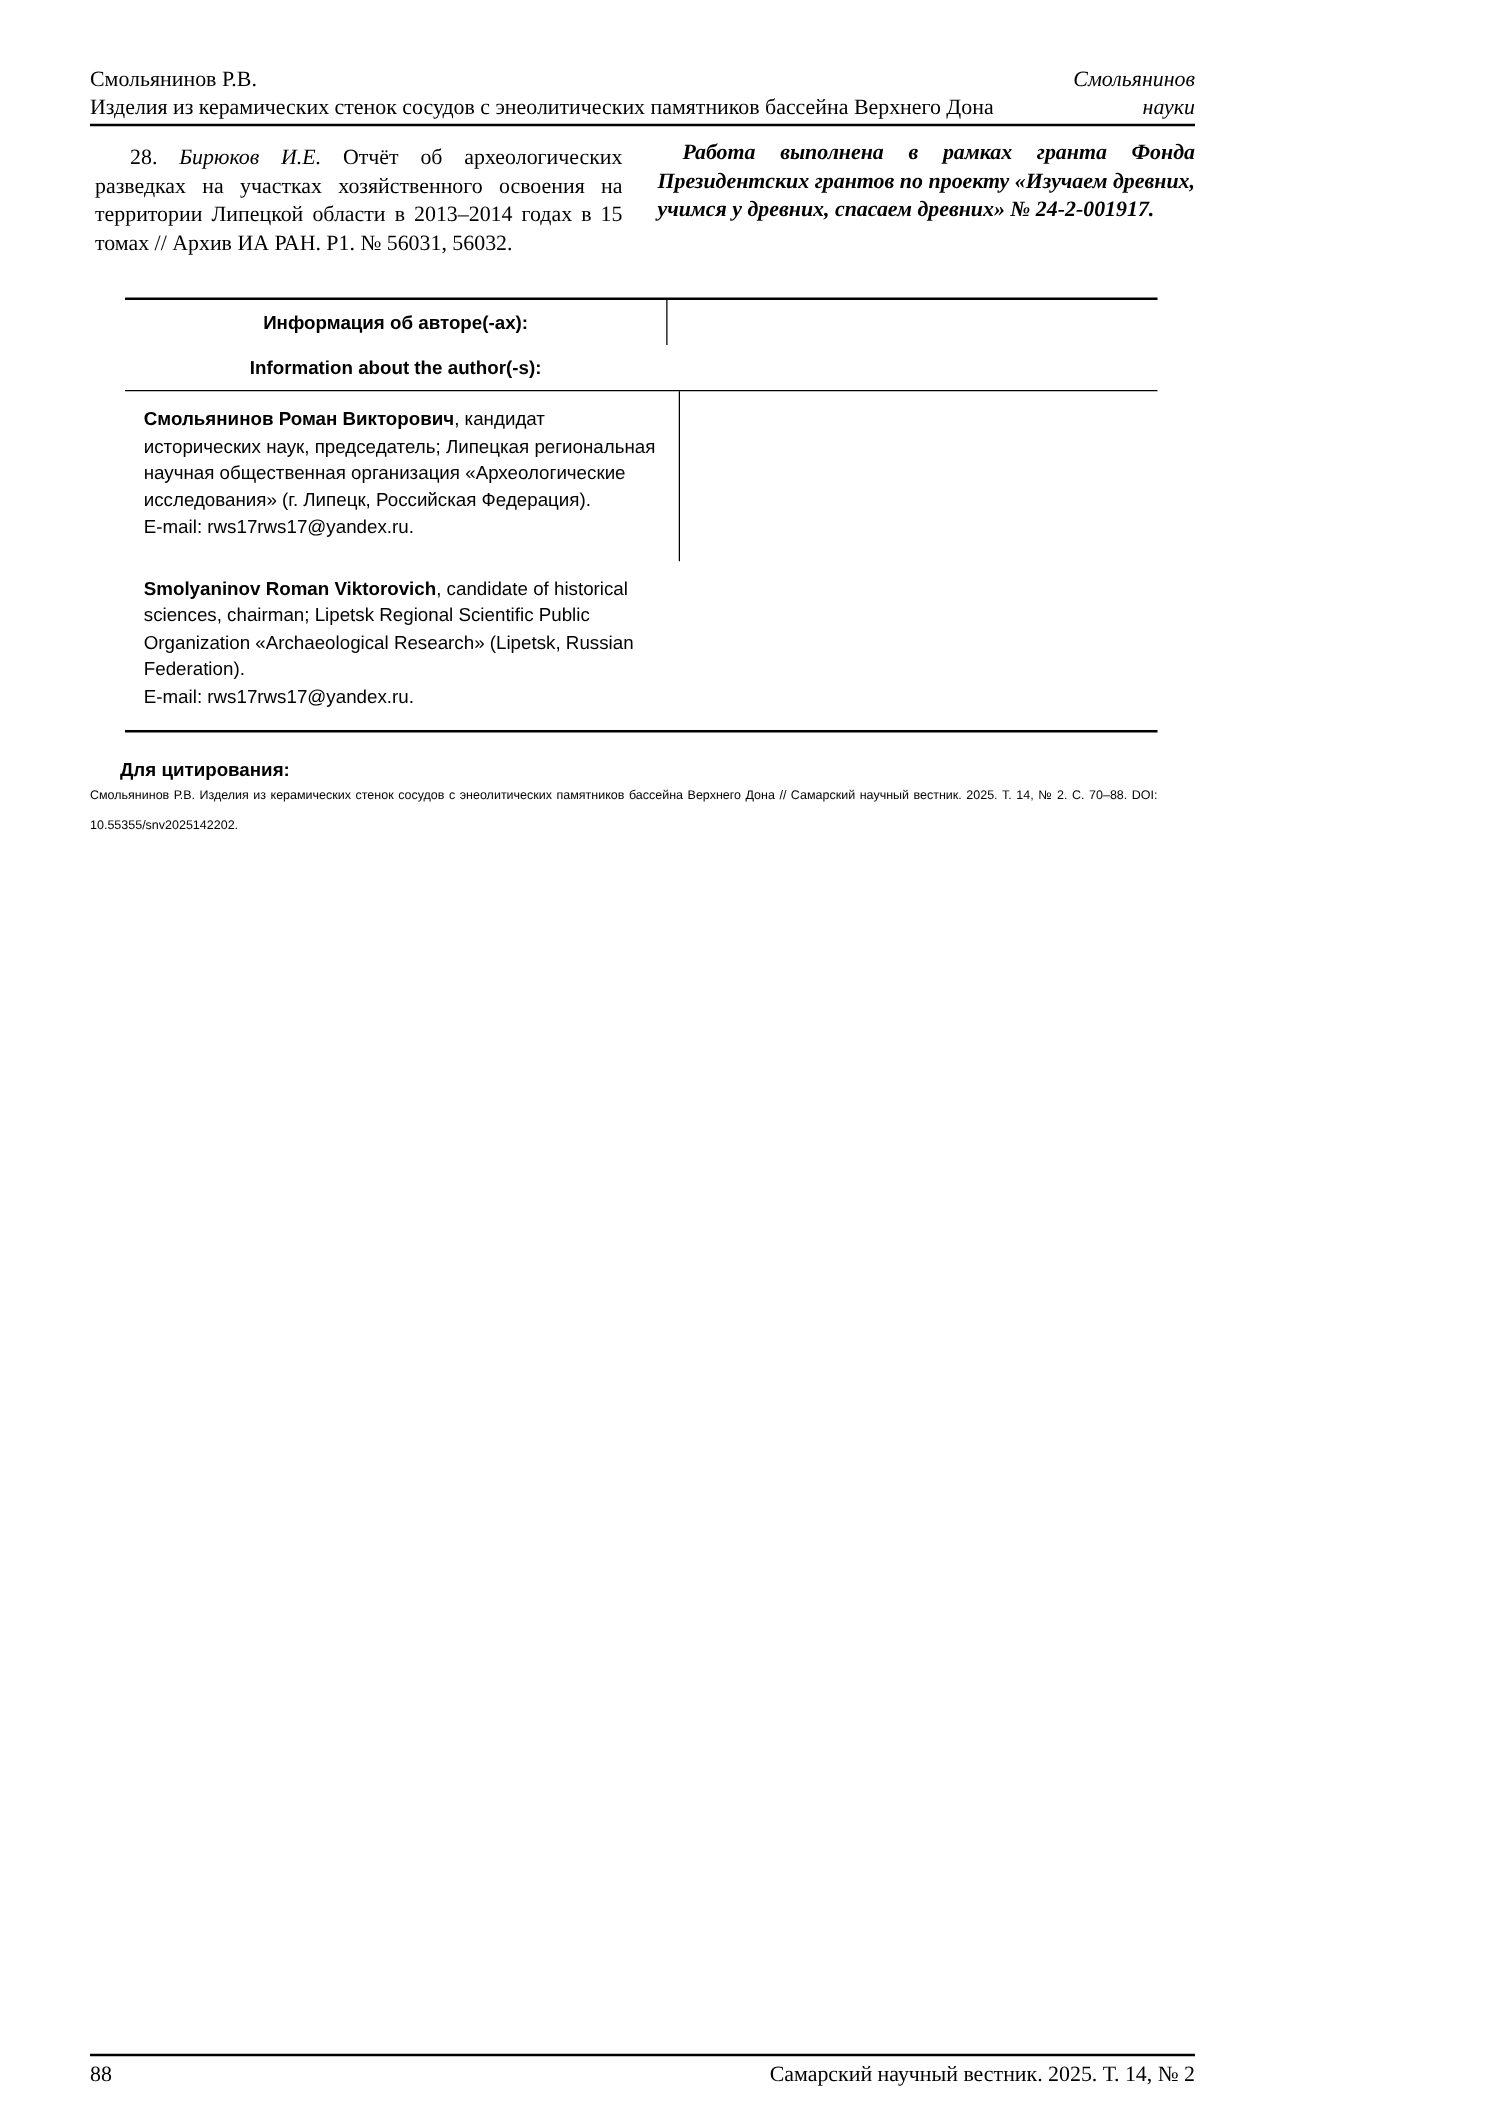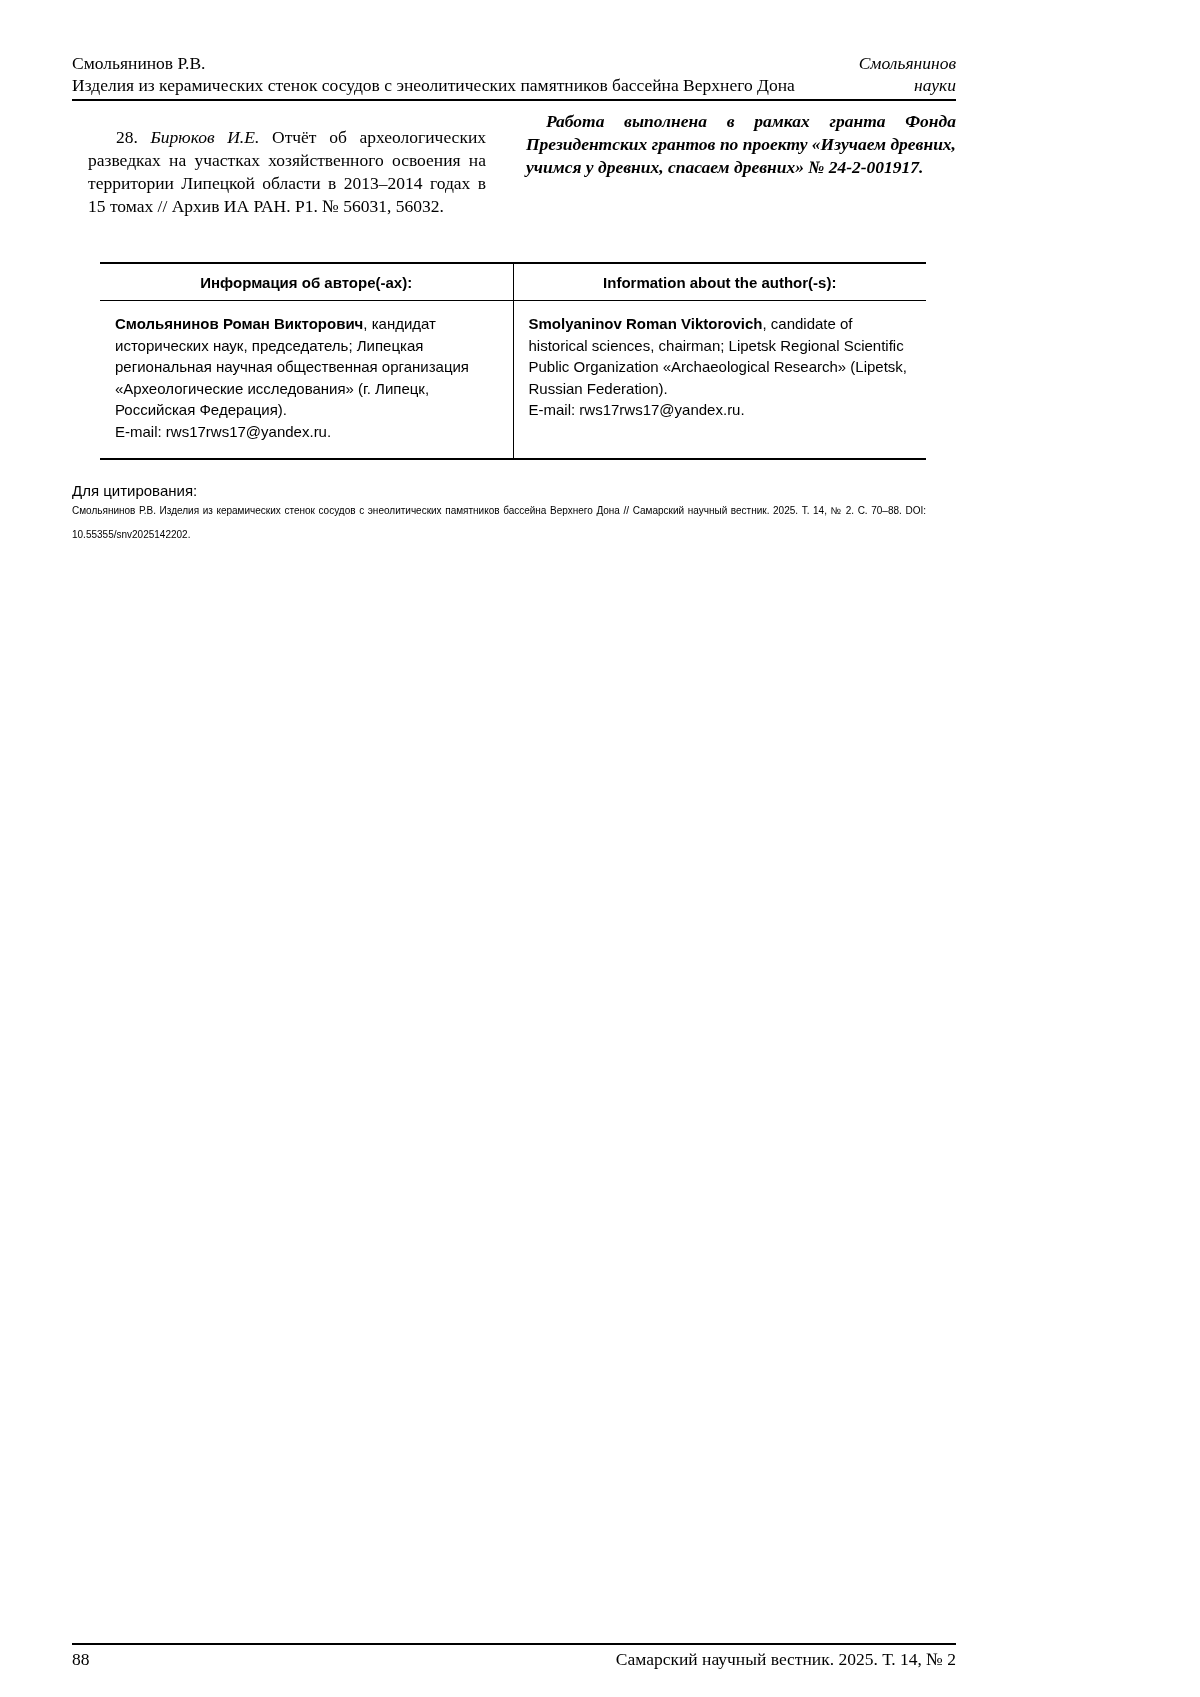--- a/index.html
+++ b/index.html
@@ -55,21 +55,21 @@
     text-indent: 20px;
   }
   
   .authors-table {
     margin: 28px 0 0 28px;
     width: 826px;
     border-top: 2px solid #000;
     border-bottom: 2px solid #000;
     font-family: "Liberation Sans", sans-serif;
   }
-  .t-row { display: flex; }
+  .t-row { display: flex; flex-direction: column; }
   .t-header-row { border-bottom: 1px solid #000; }
   .t-cell {
     width: 50%;
     padding: 9px 15px;
   }
   .t-cell-left { border-right: 1px solid #000; }
   .t-header-row .t-cell {
     text-align: center;
     font-weight: bold;
     font-size: 15px;
@@ -81,22 +81,23 @@
     padding: 12px 15px 16px;
   }
   .author-name { font-weight: bold; }
   .email-line { margin-top: 0; }
   
   .citation {
     margin-top: 22px;
     font-family: "Liberation Sans", sans-serif;
   }
   .citation-label {
-    font-weight: normal;
+    font-weight: bold;
     font-size: 15px;
+    margin-left: 24px;
   }
   .citation-text {
     margin: 7px 0 0 28px;
     width: 854px;
     font-size: 10px;
     line-height: 24px;
     text-align: justify;
   }
   
   .footer {
@@ -124,21 +125,21 @@
         <span class="rh-right">Смольянинов</span>
       </div>
       <div class="rh-line">
         <span>Изделия из керамических стенок сосудов с энеолитических памятников бассейна Верхнего Дона</span>
         <span class="rh-right">науки</span>
       </div>
     </div>
 
     <div class="twocol">
       <div class="col">
-        <p class="ref-para" style="margin: 16px;"><span>28. </span><span class="ref-author">Бирюков И.Е.</span><span> Отчёт об археологических разведках на участках хозяйственного освоения на территории Липецкой области в 2013–2014 годах в 15 томах // Архив ИА РАН. Р1. № 56031, 56032.</span></p>
+        <p class="ref-para" style="margin: 4px;"><span>28. </span><span class="ref-author">Бирюков И.Е.</span><span> Отчёт об археологических разведках на участках хозяйственного освоения на территории Липецкой области в 2013–2014 годах в 15 томах // Архив ИА РАН. Р1. № 56031, 56032.</span></p>
       </div>
       <div class="col">
         <p class="grant-para" style="margin: 0px;">Работа выполнена в рамках гранта Фонда Президентских грантов по проекту «Изучаем древних, учимся у древних, спасаем древних» № 24-2-001917.</p>
       </div>
     </div>
 
     <div class="authors-table">
       <div class="t-row t-header-row">
         <div class="t-cell t-cell-left">Информация об авторе(-ах):</div>
         <div class="t-cell">Information about the author(-s):</div>

